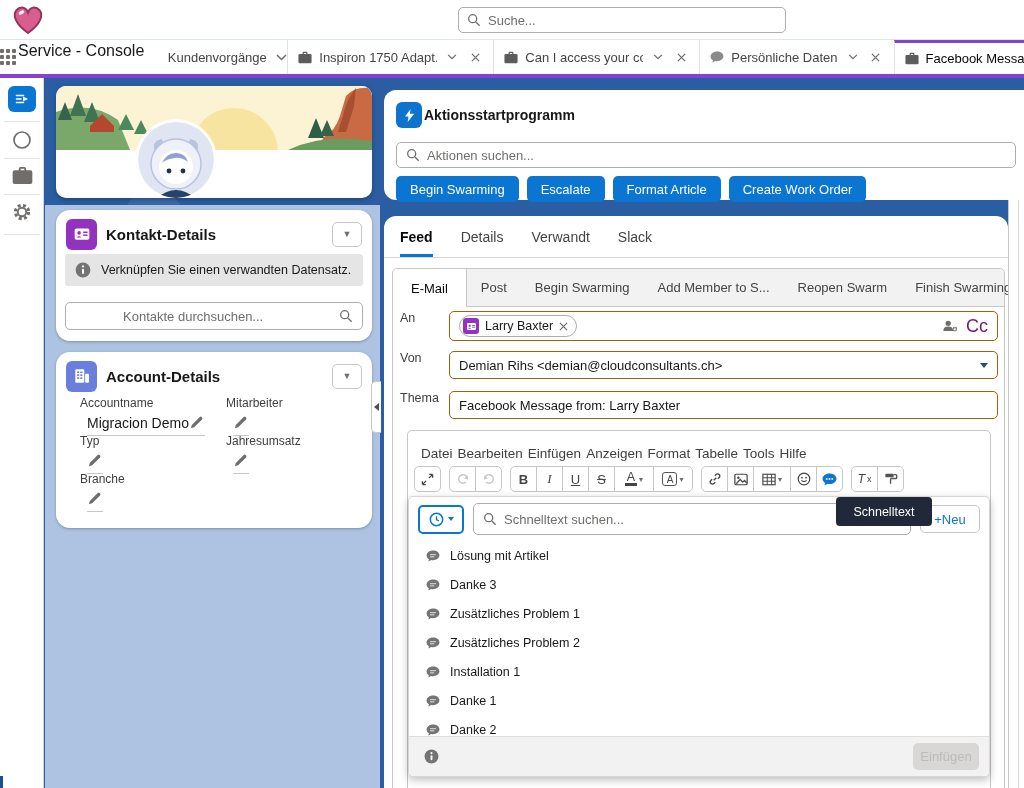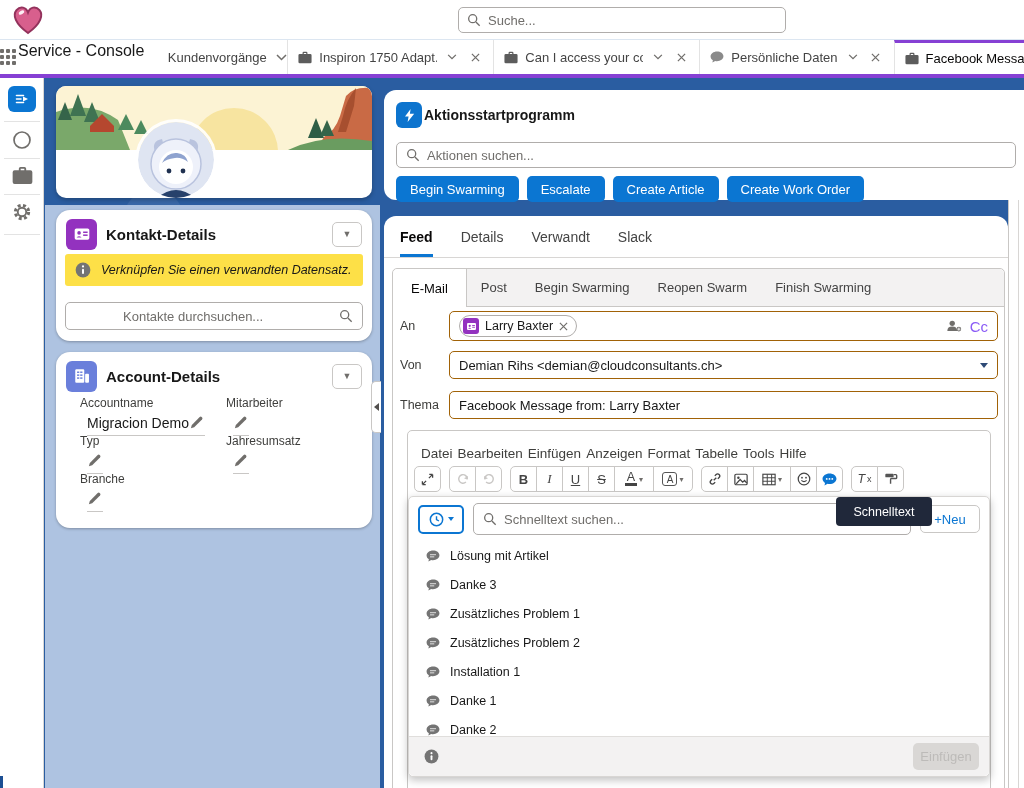--- a/index.html
+++ b/index.html
@@ -46,21 +46,21 @@
   #banner-art { position:absolute; left:0; top:0; }
   #avatar { position:absolute; left:82px; top:36px; width:76px; height:76px; border-radius:50%; overflow:hidden; box-shadow:0 0 0 3px rgba(255,255,255,.9); }
 
   
   .card { position:absolute; left:56px; width:316px; background:#fff; border-radius:14px; box-shadow:0 1px 3px rgba(0,0,0,.28); z-index:4; }
   .card-head { position:absolute; left:10px; top:8px; right:10px; height:32px; display:flex; align-items:center; gap:9px; }
   .rec-icon { width:31px; height:31px; border-radius:6px; display:flex; align-items:center; justify-content:center; flex:none; }
   .card-title { font-size:15px; font-weight:bold; color:#181818; flex:1; }
   .menu-btn { width:30px; height:25px; border:1px solid #c9c7c5; border-radius:5px; background:#fff; display:flex; align-items:center; justify-content:center; color:#706e6b; font-size:9px; cursor:pointer; }
   #contact-card { top:210px; height:131px; }
-  #contact-info { position:absolute; left:9px; top:44px; width:298px; height:32px; background:#fde047; border-radius:3px; display:flex; align-items:center; padding:0 10px; gap:10px;font-style:italic; }
+  #contact-info { position:absolute; left:9px; top:44px; width:298px; height:32px; background:#e5e5e5; border-radius:3px; display:flex; align-items:center; padding:0 10px; gap:10px; }
   #contact-info span.txt { font-size:12.5px; color:#181818; }
   .search-box { position:absolute; border:1px solid #b0adab; border-radius:5px; background:#fff; display:flex; align-items:center; padding:0 9px; }
   .search-box input { border:none; outline:none; flex:1; font-size:13px; font-family:"Liberation Sans",sans-serif;margin-left:48px; }
   #contact-search { left:9px; top:92px; width:298px; height:28px; }
   #account-card { top:352px; height:176px; }
   .acc-field { position:absolute; }
   .acc-field .flabel { font-size:12px; color:#3e3e3c; }
   .acc-field .frow { display:flex; align-items:flex-end; height:26px; border-bottom:1px solid #c9c7c5; }
   .acc-field .fval { flex:1; font-size:14px; color:#181818; padding-bottom:4px; white-space:nowrap; }
   .pencil { width:16px; height:16px; margin-bottom:4px; cursor:pointer; flex:none; }
@@ -80,28 +80,28 @@
   #record-panel { position:absolute; left:384px; top:216px; width:624px; height:572px; background:#fff; border-radius:12px 12px 0 0; z-index:4; }
   #record-tabs { position:absolute; left:0; top:0; width:100%; height:42px; border-bottom:1px solid #d8d6d4; display:flex; align-items:stretch; padding-left:16px; gap:28px; }
   .rtab { display:flex; align-items:center; font-size:14px; color:#444; cursor:pointer; border-bottom:3px solid transparent; padding-top:3px; }
   .rtab.active { font-weight:bold; color:#080707; border-bottom-color:#0b76d2; }
 
   
   #composer { position:absolute; left:8px; top:52px; width:613px; height:530px; border:1px solid #c9c7c5; border-radius:5px 5px 0 0; background:#fff; }
   #ctab-strip { position:absolute; left:0; top:0; width:100%; height:38px; background:#f3f2f2; border-bottom:1px solid #c9c7c5; border-radius:5px 5px 0 0; display:flex; align-items:stretch; }
   .ctab { display:flex; align-items:center; padding:0 14px; font-size:13px; color:#444; cursor:pointer; white-space:nowrap; }
   .ctab.active { background:#fff; border-right:1px solid #c9c7c5; border-radius:5px 0 0 0; color:#080707; padding:0 18px; margin-bottom:-1px; }
-  .frow { position:absolute; left:7px; display:flex; align-items:center; }
+  .frow { position:absolute; left:7px; display:flex; }
   .frow .flab { width:49px; font-size:12.5px; color:#3e3e3c; flex:none; }
   .fbox { border:1px solid #a16207; border-radius:5px; background:#fff; display:flex; align-items:center; padding:0 9px; width:549px; }
   #to-row { top:42px; } #to-row .fbox { height:30px; }
   .pill { display:flex; align-items:center; gap:6px; border:1px solid #b0adab; border-radius:11px; height:22px; padding:0 8px 0 3px; font-size:12.5px; }
   .pill .pic { width:16px; height:16px; border-radius:3px; background:#9332bf; display:flex; align-items:center; justify-content:center; }
   #to-right { margin-left:auto; display:flex; align-items:center; gap:8px; }
-  #cc-link { color:#8b5cf6; font-size:15px; cursor:pointer; }
+  #cc-link { color:#701a75; font-size:18px; cursor:pointer; }
   #from-row { top:82px; } #from-row .fbox { height:28px; font-size:13px; }
   #from-caret { margin-left:auto; width:0; height:0; border-left:4.5px solid transparent; border-right:4.5px solid transparent; border-top:5.5px solid #2e4a76; }
   #subj-row { top:122px; } #subj-row .fbox { height:28px; }
   #subj-row input { border:none; outline:none; flex:1; font-size:13px; font-family:"Liberation Sans",sans-serif; color:#181818; }
 
   
   #editor { position:absolute; left:14px; top:161px; width:584px; height:372px; border:1px solid #c9c7c5; border-radius:5px; }
   #ed-menu { position:absolute; left:0; top:0; height:30px; display:flex; align-items:flex-end; padding-left:13px; gap:5px; }
   .mitem { font-size:13.5px; color:#3e3e3c; cursor:pointer; white-space:nowrap; }
   #ed-toolbar { position:absolute; left:0; top:30px; height:36px; display:flex; align-items:center; padding-left:6px; gap:8px; }
@@ -442,38 +442,39 @@
   <div class="search-box" id="al-search" style="position:absolute;">
     <svg width="14" height="14" viewBox="0 0 16 16">
         <circle cx="6.5" cy="6.5" r="4.6" fill="none" stroke="#706e6b" stroke-width="1.5"></circle>
         <line x1="10.2" y1="10.2" x2="14.5" y2="14.5" stroke="#706e6b" stroke-width="1.5"></line>
       </svg>
     <input style="margin-left: 7px;" placeholder="Aktionen suchen...">
   </div>
   <div id="al-buttons">
     <button class="sf-btn">Begin Swarming</button>
     <button class="sf-btn">Escalate</button>
-    <button class="sf-btn">Create Article</button>
+    <button class="sf-btn">Format Article</button>
     <button class="sf-btn">Create Work Order</button>
   </div>
 </section>
 
 <section id="record-panel">
   <div id="record-tabs">
     <div class="rtab active">Feed</div>
     <div class="rtab">Details</div>
     <div class="rtab">Verwandt</div>
     <div class="rtab">Slack</div>
   </div>
 
   <div id="composer">
     <div id="ctab-strip">
       <div class="ctab active">E-Mail</div>
       <div class="ctab">Post</div>
       <div class="ctab">Begin Swarming</div>
+      <div class="ctab">Add Member to S...</div>
       <div class="ctab">Reopen Swarm</div>
       <div class="ctab">Finish Swarming</div>
 
     </div>
 
     <div class="frow" id="to-row">
       <span class="flab">An</span>
       <div class="fbox">
         <span class="pill">
           <span class="pic">

